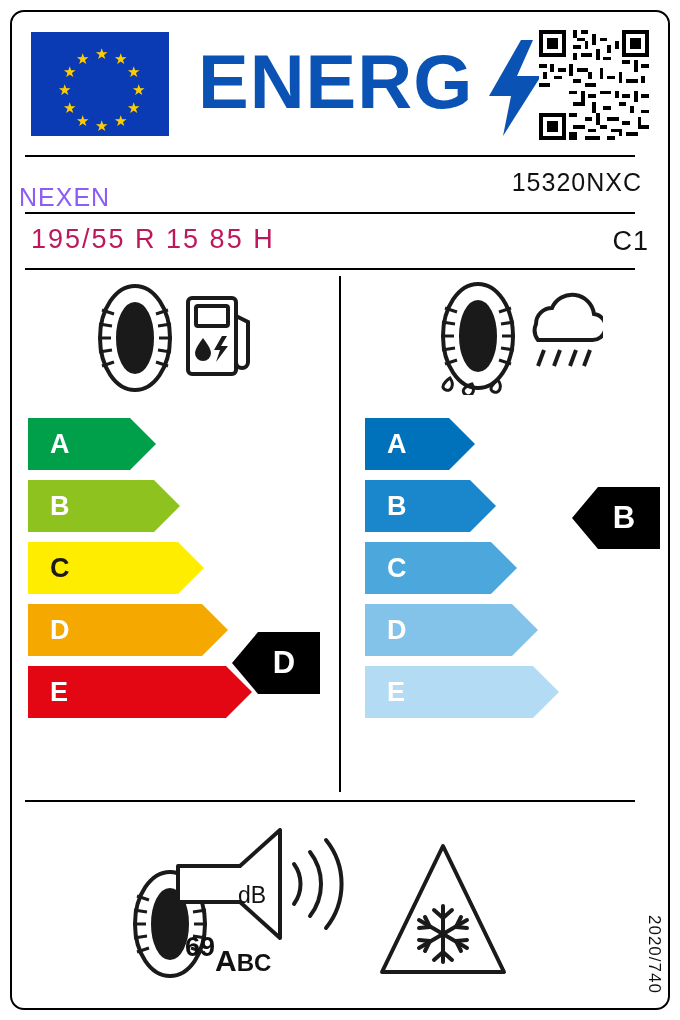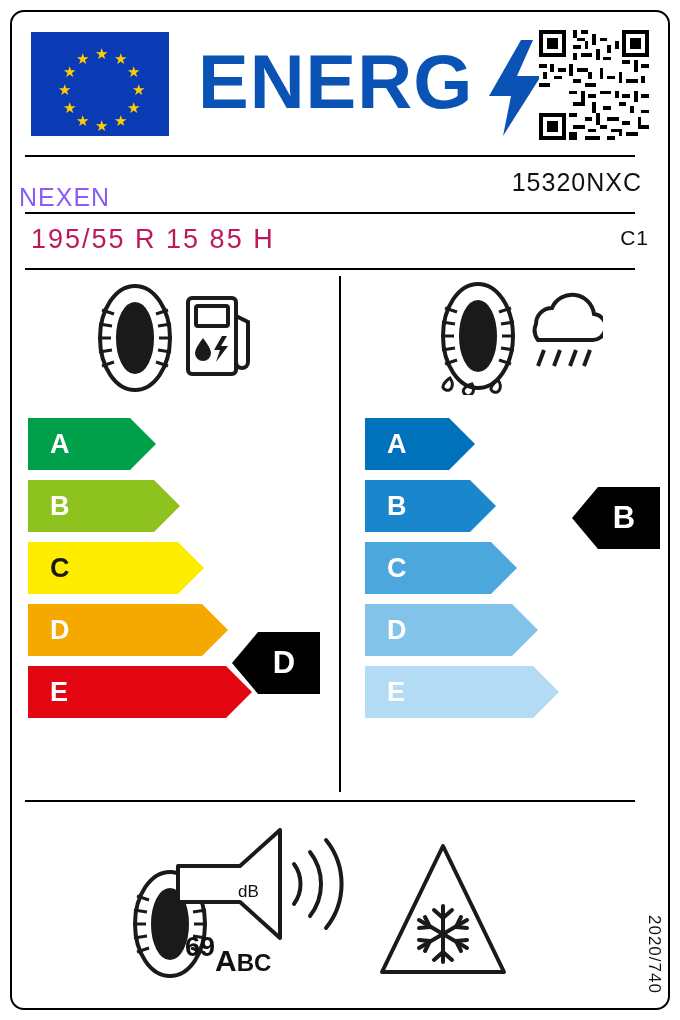--- a/index.html
+++ b/index.html
@@ -42,21 +42,21 @@
   .brand{
     position:absolute;left:19px;top:168px;font-size:25px;letter-spacing:1px;color:#8b5cf6;margin-top:15px;
   }
   .model{
     position:absolute;right:38px;top:168px;font-size:25px;letter-spacing:1px;color:#111;
   }
   .tiresize{
     position:absolute;left:31px;top:224px;font-size:27px;letter-spacing:2px;color:#be185d;
   }
   .tireclass{
-    position:absolute;right:31px;top:226px;font-size:21px;letter-spacing:1px;color:#111;
+    position:absolute;right:31px;top:226px;font-size:27px;letter-spacing:1px;color:#111;
   }
   
   .vrule{position:absolute;left:339px;top:276px;width:2px;height:516px;background:#000;}
   
   .pictos{position:absolute;left:0;top:276px;width:680px;height:140px;}
   .tire-fuel{position:absolute;left:88px;top:4px;}
   .tire-rain{position:absolute;left:428px;top:4px;}
   
   .scale{position:absolute;}
   .scale.left{left:28px;top:418px;}
@@ -83,21 +83,21 @@
   }
   .marker span{color:#fff;font-size:31px;font-weight:bold;padding-left:16px;}
   .marker.left{left:232px;top:632px;}
   .marker.right{left:572px;top:487px;}
   
   .noise{position:absolute;left:118px;top:828px;width:260px;height:160px;}
   .noise-db{
     position:absolute;left:185px;top:932px;font-size:27px;font-weight:bold;color:#111;
   }
   .noise-unit{
-    position:absolute;left:238px;top:882px;font-size:17px;color:#111;
+    position:absolute;left:238px;top:882px;font-size:23px;color:#111;
   }
   .noise-class{
     position:absolute;left:215px;top:944px;font-size:30px;font-weight:bold;color:#111;
   }
   .noise-class .dim{font-weight:bold;color:#111;font-size:24px;}
   .snow{position:absolute;left:378px;top:840px;}
   .datecode{
     position:absolute;right:16px;bottom:26px;
     font-size:17px;color:#111;
     writing-mode:vertical-rl;

